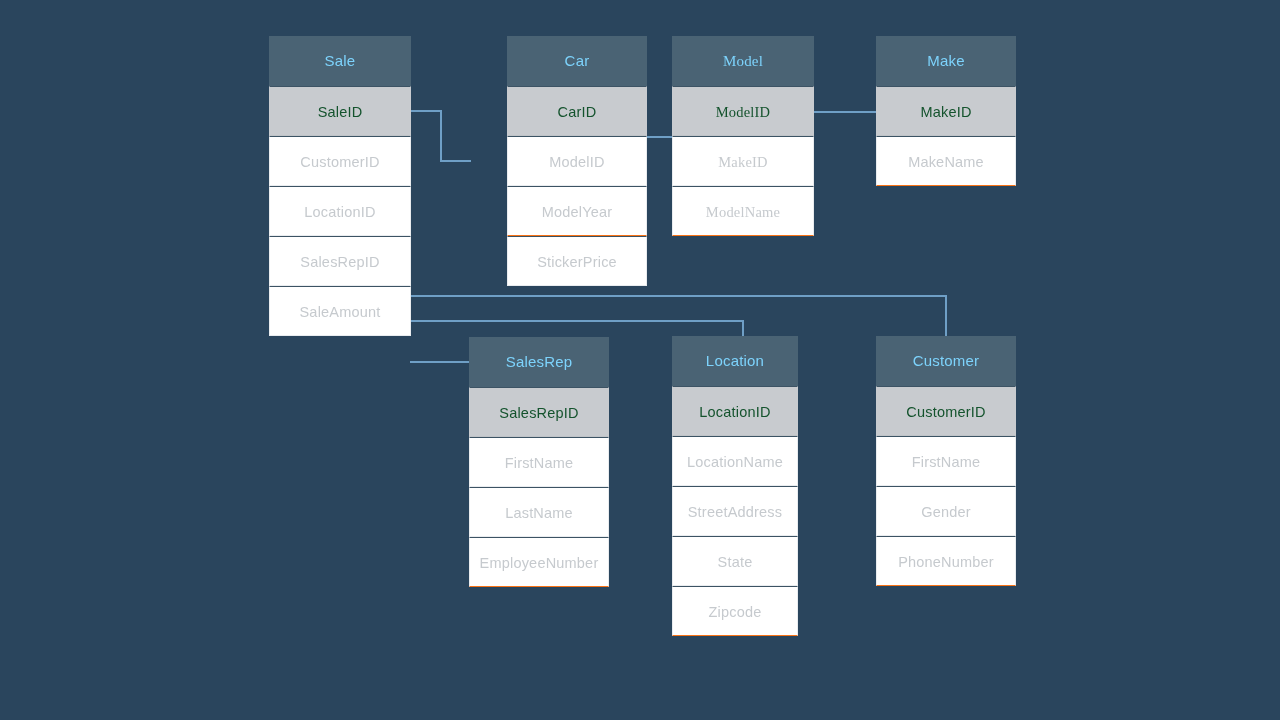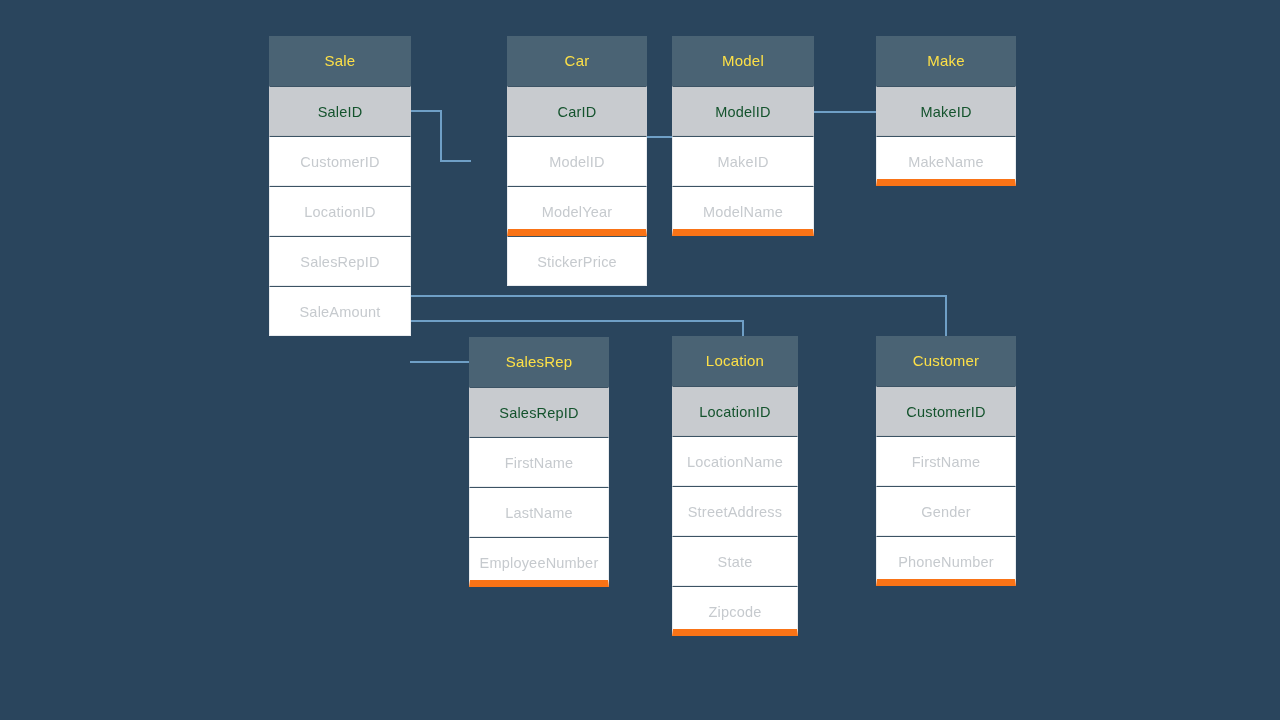--- a/index.html
+++ b/index.html
@@ -29,21 +29,21 @@
     pointer-events: none;
     z-index: 1;
   }
   .entity {
     position: absolute;
     z-index: 2;
     box-sizing: border-box;
   }
   .entity-header {
     background: #4a6374;
-    color: #fde047;
+    color: #7dd3fc;
     font-size: 15px;
     letter-spacing: 0.2px;
     height: 50px;
     line-height: 50px;
     text-align: center;
     box-sizing: border-box;
   }
   .entity-field {
     background: #ffffff;
     color: #c6cace;
@@ -61,21 +61,21 @@
     white-space: nowrap;
   }
   .entity-field.pk {
     background: #c8cbcf;
     color: #14532d;
     border-left-color: #c8cbcf;
     border-right-color: #c8cbcf;
     border-bottom-color: #bfc3c7;
   }
   .entity-field.last {
-    border-bottom: 7px solid #f97316;
+    border-bottom: 1px solid #f97316;
   }
 </style>
 </head>
 <body>
 
 <div id="canvas">
 
   <svg id="connectors" viewBox="0 0 1280 720" width="1280" height="720" xmlns="http://www.w3.org/2000/svg">
       <polyline points="411,111 441,111 441,161 470,161" fill="none" stroke="#6f9fc6" stroke-width="2" stroke-linecap="square" stroke-linejoin="miter"></polyline>
       <polyline points="608,161 640,161 640,137 672,137" fill="none" stroke="#6f9fc6" stroke-width="2" stroke-linecap="square" stroke-linejoin="miter"></polyline>
@@ -94,21 +94,21 @@
         <div class="entity-field">SalesRepID</div>
         <div class="entity-field">SaleAmount</div>
       </div>
       <div class="entity" style="left: 469px; top: 36px; width: 140px; margin-left: 38px;">
         <div class="entity-header">Car</div>
         <div class="entity-field pk">CarID</div>
         <div class="entity-field">ModelID</div>
         <div class="entity-field last">ModelYear</div>
         <div class="entity-field">StickerPrice</div>
       </div>
-      <div class="entity" style="left: 672px; top: 36px; width: 142px;">
+      <div class="entity" style="left: 672px; top: 36px; width: 142px; font-family: Liberation Serif, serif;">
         <div class="entity-header">Model</div>
         <div class="entity-field pk">ModelID</div>
         <div class="entity-field">MakeID</div>
         <div class="entity-field last">ModelName</div>
       </div>
       <div class="entity" style="left: 876px; top: 36px; width: 140px; border-radius: 25px;">
         <div class="entity-header">Make</div>
         <div class="entity-field pk">MakeID</div>
         <div class="entity-field last">MakeName</div>
       </div>

